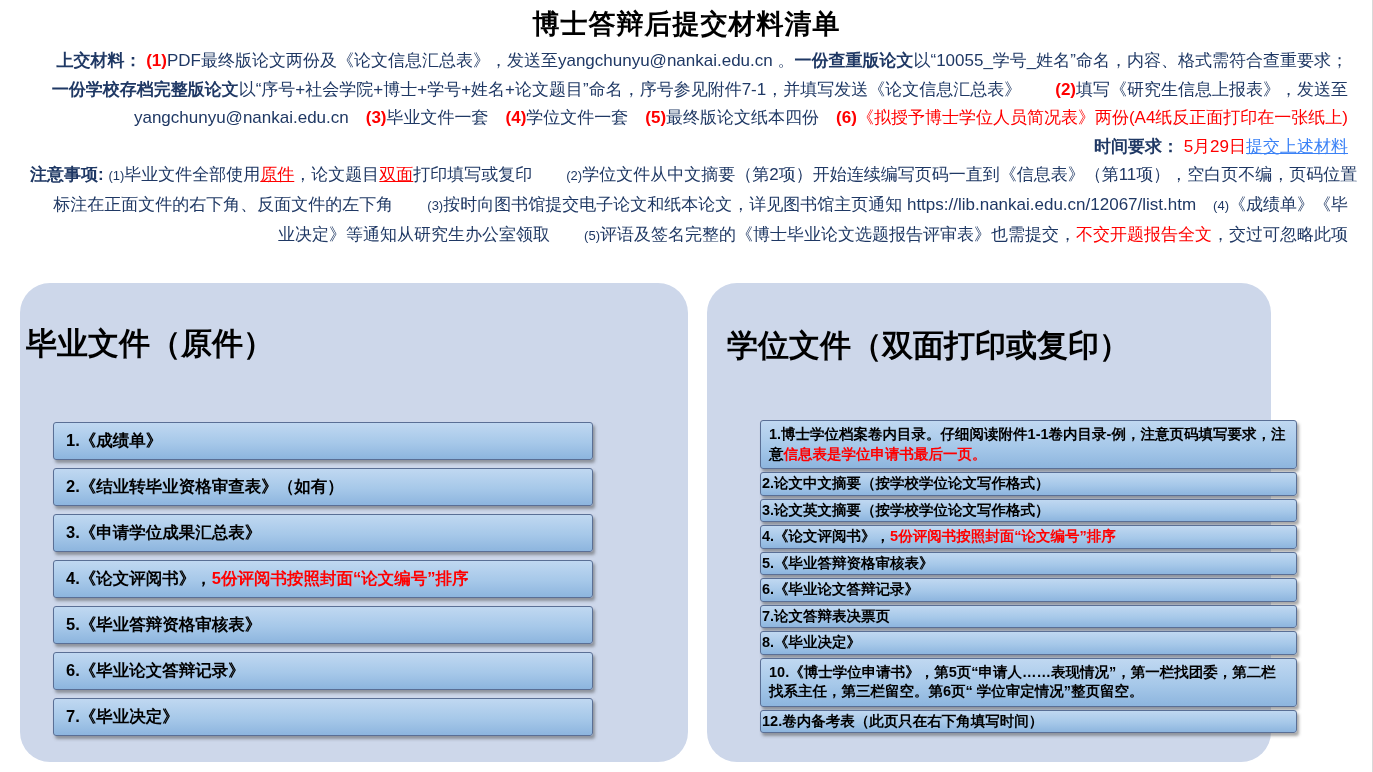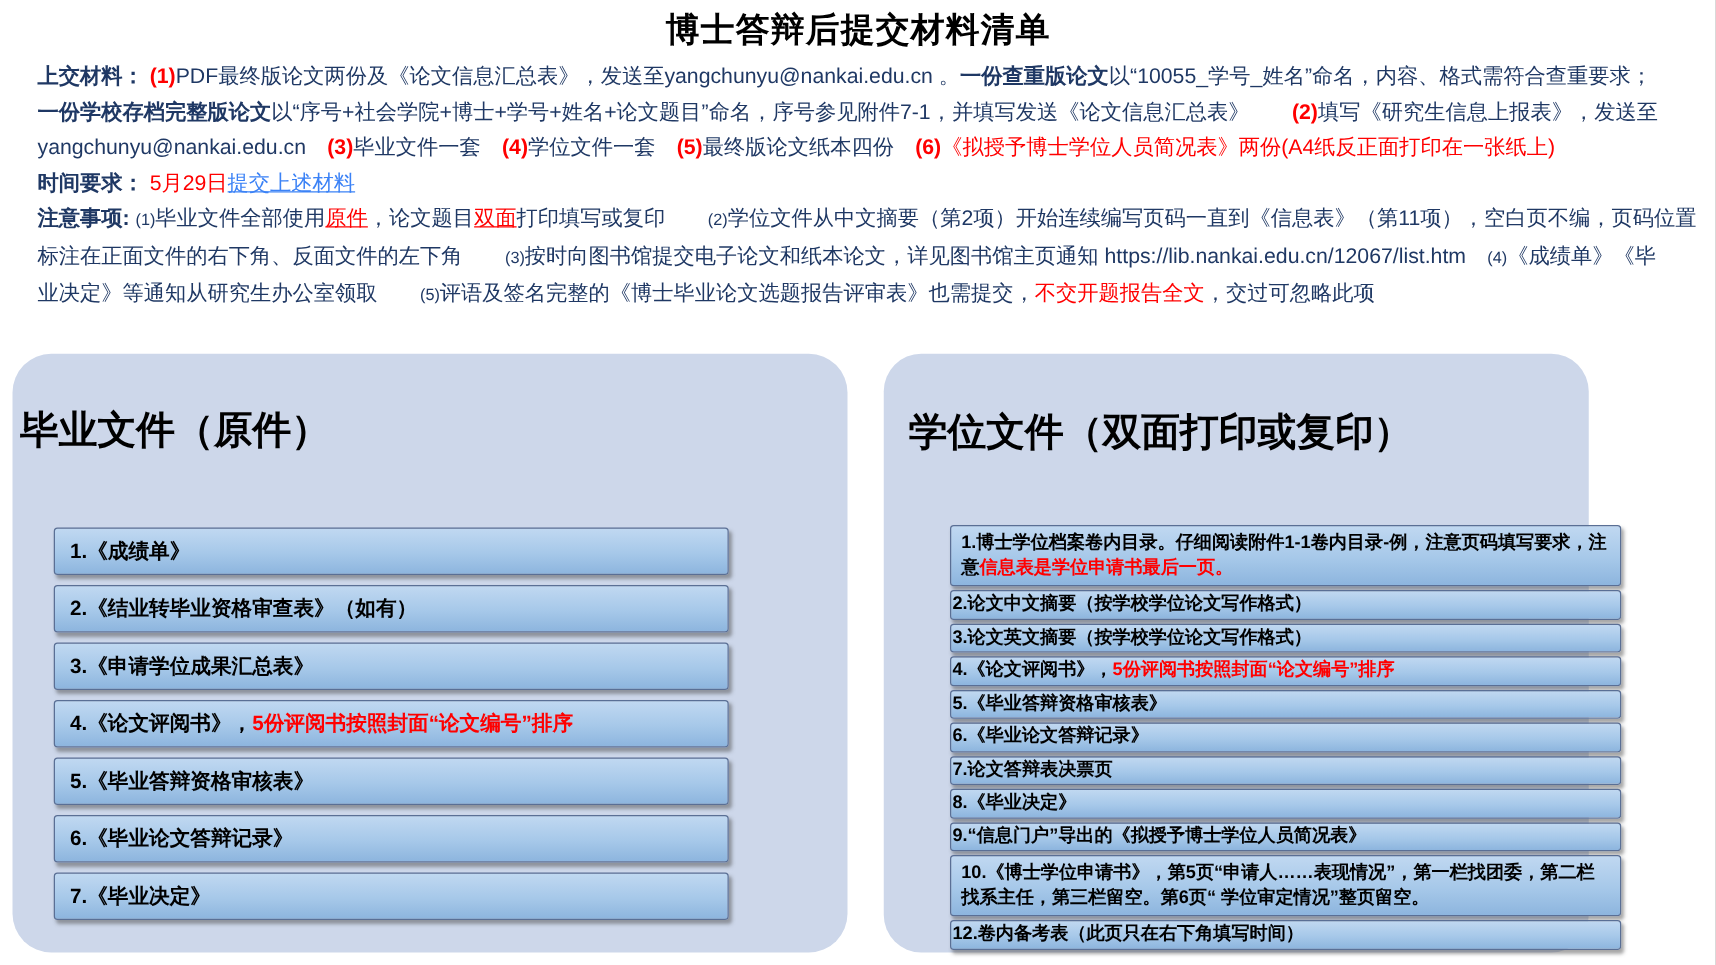--- a/index.html
+++ b/index.html
@@ -18,37 +18,37 @@
     text-align:center;font-size:27px;font-weight:bold;color:#000;
     margin:0;letter-spacing:1px;
   }
 
   
   .intro{
     position:absolute;top:47px;left:30px;width:1318px;
     font-size:17px;
   }
   .intro-line{
-    line-height:28.6px;min-height:28.6px;white-space:nowrap;
+    line-height:28.6px;min-height:28.6px;white-space:nowrap;text-align:right;
   }
   
   .n  {color:#1f3864;}
   .nb {color:#1f3864;font-weight:bold;}
   .nu {color:#3b82f6;text-decoration:underline;}
   .r  {color:#ff0000;}
   .rb {color:#ff0000;font-weight:bold;}
   .ru {color:#ff0000;text-decoration:underline;}
   .ns {color:#1f3864;font-size:13px;}
 
   
   .panel{
     position:absolute;top:283px;height:479px;
     background:#cdd7ea;border-radius:30px;
   }
-  .panel-left {left:10px;width:668px;border-radius:31px;}
+  .panel-left {left:20px;width:668px;}
   .panel-right{left:707px;width:564px;}
   .panel-heading{
     position:absolute;margin:0;color:#000;font-weight:bold;font-size:31px;
     white-space:nowrap;
   }
   .panel-left  .panel-heading{top:40px;left:6px;}
   .panel-right .panel-heading{top:42px;left:20px;}
 
   .bars{position:absolute;}
   .panel-left  .bars{top:139px;left:33px;width:540px;}
@@ -121,19 +121,18 @@
     <h2 class="panel-heading">学位文件（双面打印或复印）</h2>
     <div class="bars" id="panel-items-1">
         <div class="bar tall"><span>1.博士学位档案卷内目录。仔细阅读附件1-1卷内目录-例，注意页码填写要求，注意</span><span class="rb">信息表是学位申请书最后一页。</span></div>
         <div class="bar"><span>2.论文中文摘要（按学校学位论文写作格式）</span></div>
         <div class="bar"><span>3.论文英文摘要（按学校学位论文写作格式）</span></div>
         <div class="bar"><span>4.《论文评阅书》，</span><span class="rb">5份评阅书按照封面“论文编号”排序</span></div>
         <div class="bar"><span>5.《毕业答辩资格审核表》</span></div>
         <div class="bar"><span>6.《毕业论文答辩记录》</span></div>
         <div class="bar"><span>7.论文答辩表决票页</span></div>
         <div class="bar"><span>8.《毕业决定》</span></div>
-        <div class="bar"><span>9.“信息门户”导出的《拟授予博士学位人员简况表》</span></div>
         <div class="bar tall"><span>10.《博士学位申请书》，第5页“申请人……表现情况”，第一栏找团委，第二栏找系主任，第三栏留空。第6页“ 学位审定情况”整页留空。</span></div>
         <div class="bar"><span>12.卷内备考表（此页只在右下角填写时间）</span></div>
       </div>
   </section>
 
 </div>
 
 </body></html>

